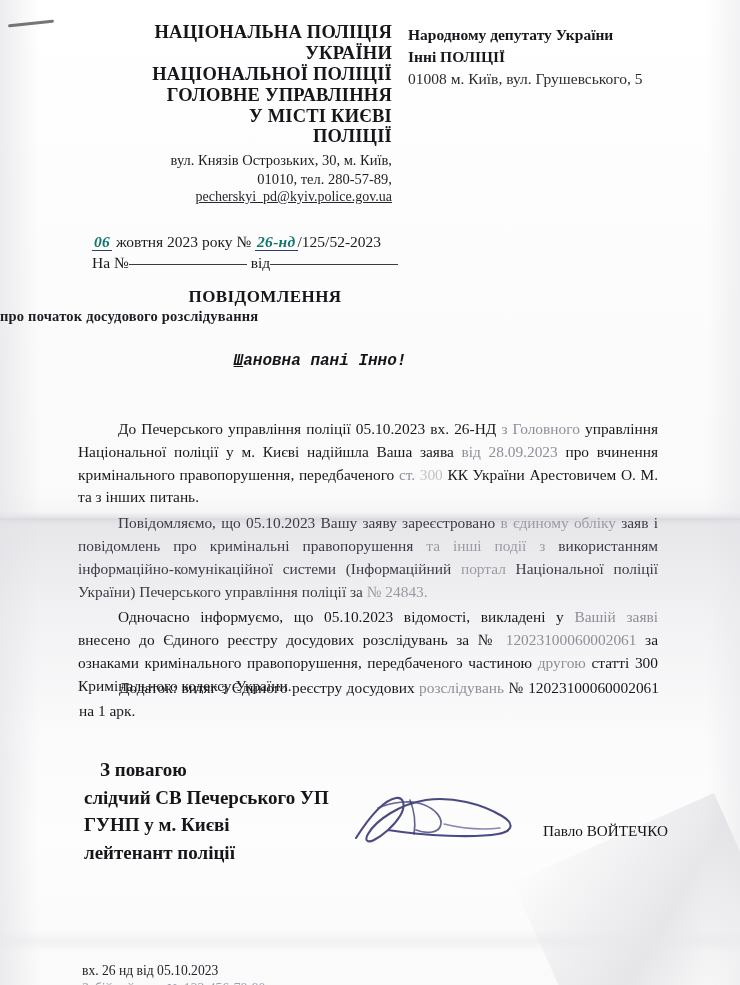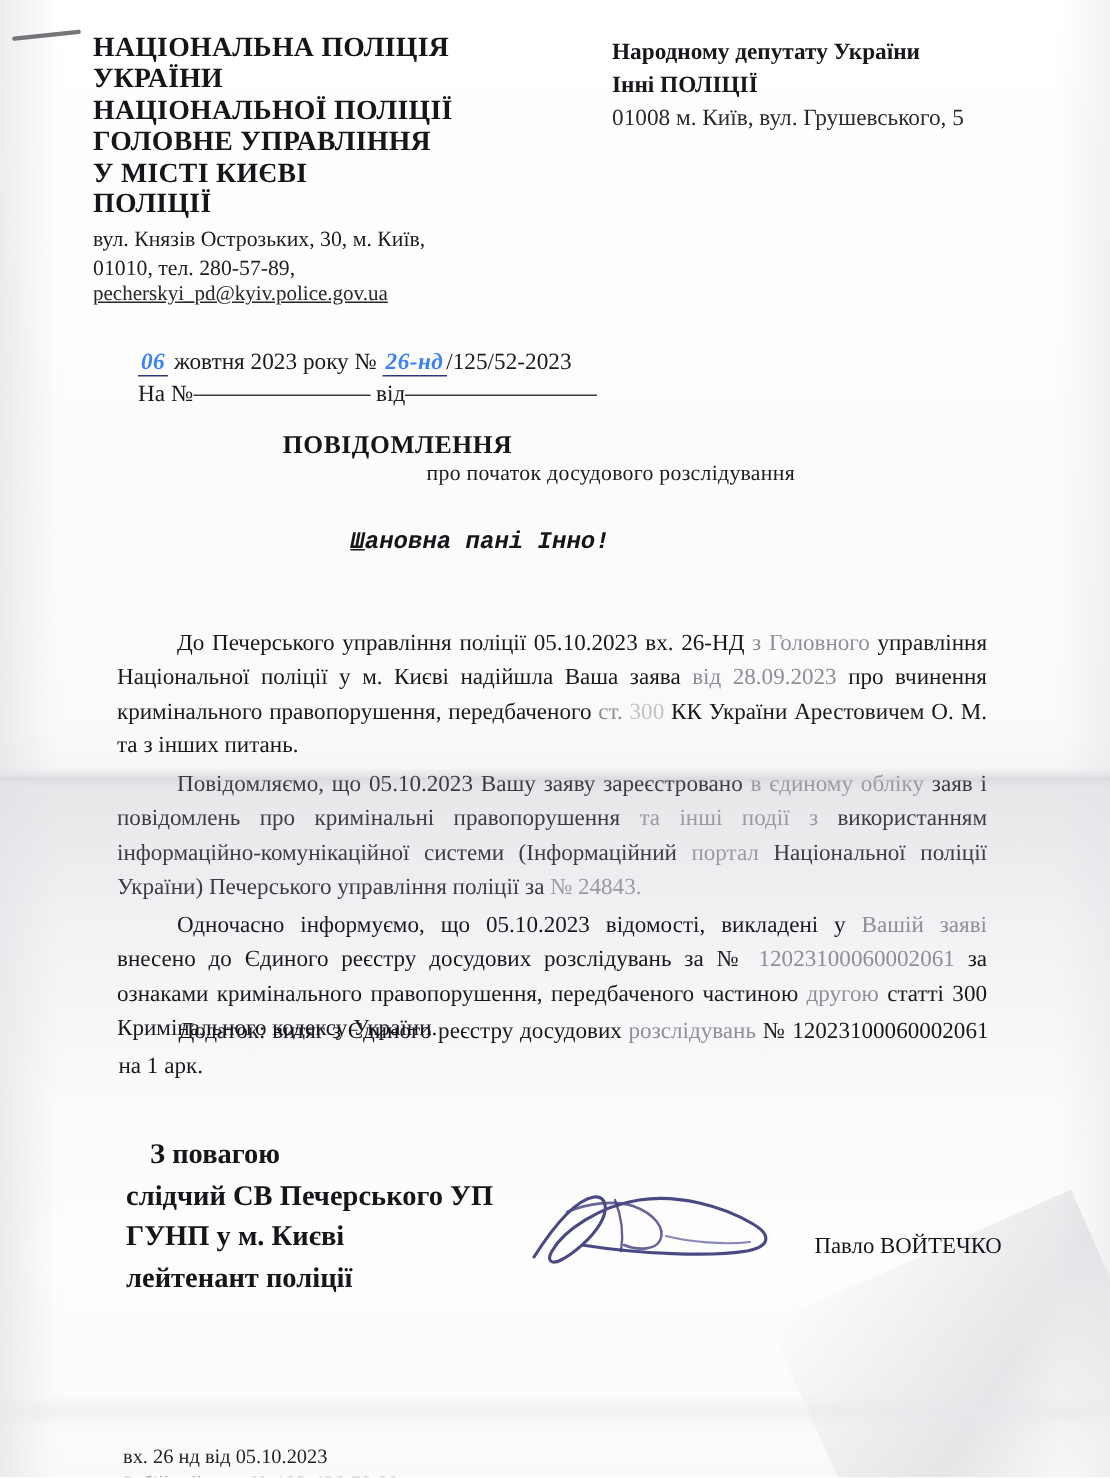--- a/index.html
+++ b/index.html
@@ -114,21 +114,21 @@
     position: absolute;
     top: 22px;
     left: 0;
     width: 740px;
     display: flex;
     align-items: flex-start;
   }
   .org-block {
     width: 330px;
     margin-left: 62px;
-    text-align: left;
+    text-align: right;
   }
   .org-title {
     font-weight: bold;
     font-size: 18.5px;
     line-height: 1.13;
     letter-spacing: 0.2px;
     color: #16161a;
   }
   .org-addr {
     margin-top: 4px;
@@ -159,21 +159,21 @@
     left: 92px;
     top: 233px;
     font-size: 15.5px;
     white-space: nowrap;
     color: #1a1a1f;
   }
   .ink {
     font-family: "Liberation Serif", serif;
     font-style: italic;
     font-weight: bold;
-    color: #3b82f6;
+    color: #0f766e;
     letter-spacing: 0.3px;
     border-bottom: 1.3px solid #2e3a78;
     padding: 0 2px;
   }
   .na-line {
     position: absolute;
     left: 92px;
     top: 254px;
     font-size: 15.5px;
     white-space: nowrap;
@@ -197,22 +197,22 @@
     font-weight: bold;
     font-size: 17px;
     letter-spacing: 0.4px;
     color: #16161a;
   }
   .doc-subtitle {
     position: absolute;
     top: 308px;
     left: 0;
     width: 530px;
-    text-align: right;
-    font-weight: normal;
+    text-align: left;
+    font-weight: bold;
     font-size: 14.5px;
     letter-spacing: 0.2px;
     color: #1c1c22;
   }
 
   .salutation {
     position: absolute;
     top: 352px;
     left: 0;
     width: 640px;

